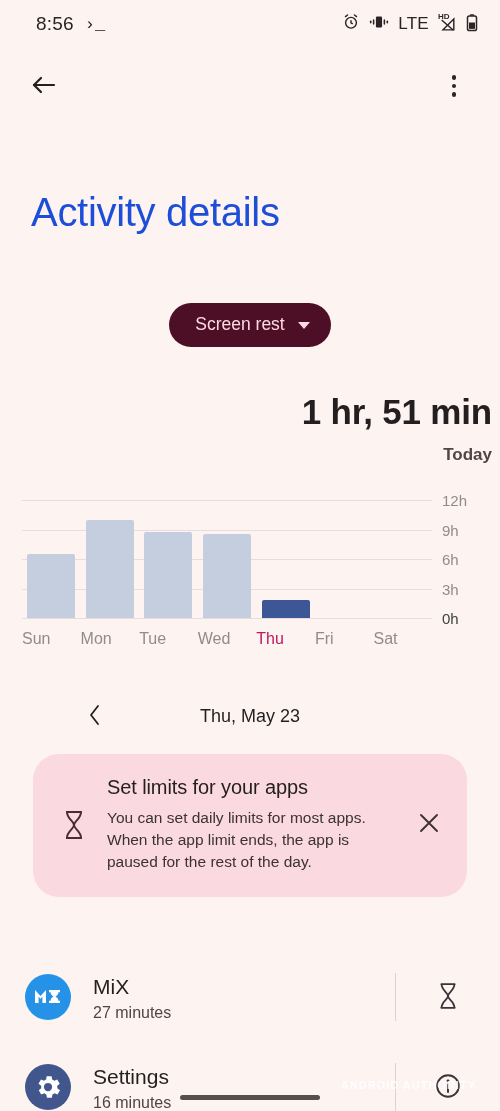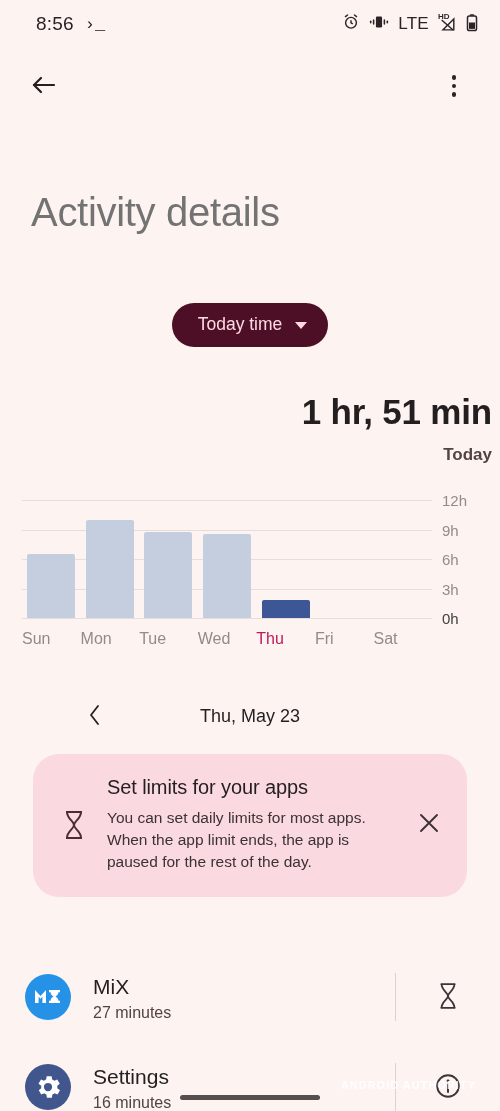--- a/index.html
+++ b/index.html
@@ -40,21 +40,21 @@
   .iconbtn {
     width: 44px; height: 44px; display: flex; align-items: center; justify-content: center;
     border-radius: 50%; cursor: pointer; background: transparent; border: none;
   }
   .dots { display: flex; flex-direction: column; gap: 4px; align-items: center; }
   .dots i { width: 4.5px; height: 4.5px; border-radius: 50%; background: #2a2426; display: block; }
 
   
   .page-title {
     position: absolute; top: 190px; left: 31px;
-    font-size: 40px; font-weight: 400; color: #737373; letter-spacing: -0.3px;
+    font-size: 40px; font-weight: 400; color: #1d4ed8; letter-spacing: -0.3px;
   }
 
   
   .chip-row {
     position: absolute; top: 303px; left: 0; right: 0;
     display: flex; justify-content: center;
   }
   .chip {
     display: inline-flex; align-items: center; gap: 13px;
     background: #4d0f26; color: #ffd9e2;
@@ -213,21 +213,21 @@
           <i></i>
           <i></i>
         </span>
     </button>
   </div>
 
   <div class="page-title">Activity details</div>
 
   <div class="chip-row">
     <button class="chip">
-      <span>Today time</span>
+      <span>Screen rest</span>
       <span class="chip-caret"></span>
     </button>
   </div>
 
   <div class="summary">
     <div class="summary-total">1 hr, 51 min</div>
     <div class="summary-sub">Today</div>
   </div>
 
   <div class="chart-wrap">

